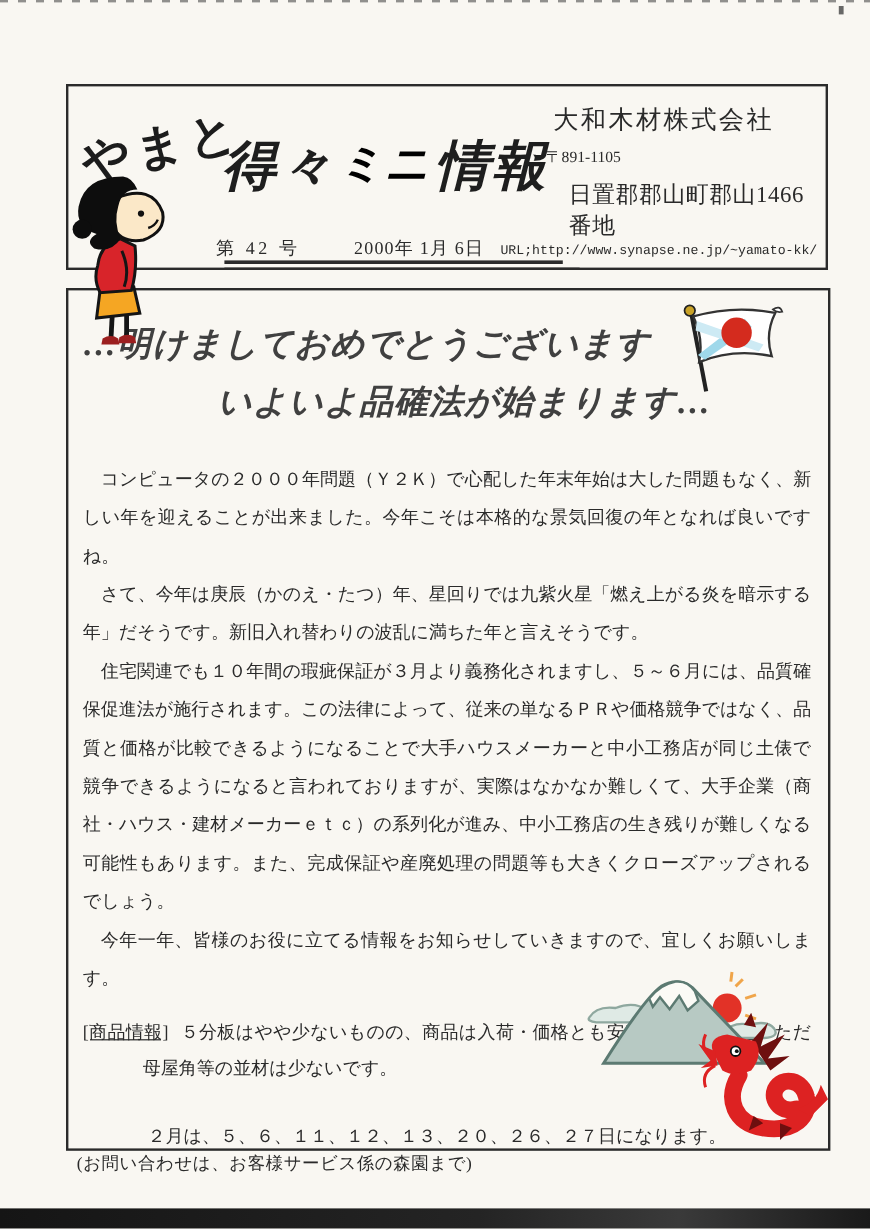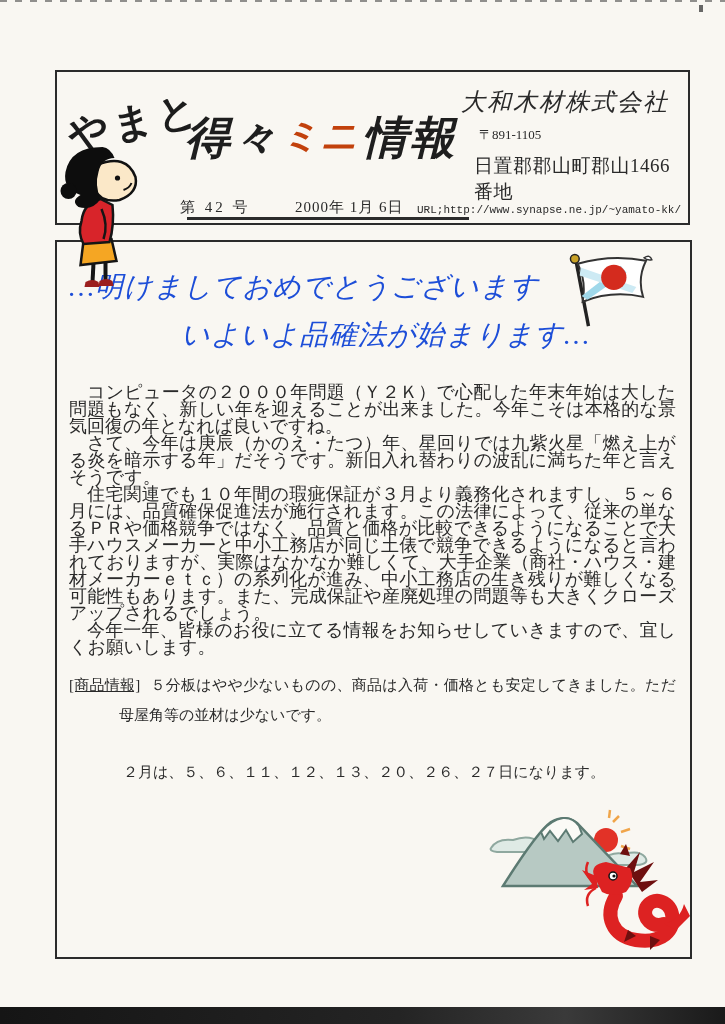--- a/index.html
+++ b/index.html
@@ -38,47 +38,47 @@
     font-weight:bold;font-size:40px;letter-spacing:4px;
     transform:rotate(-12deg);color:#1c1c1c;
   }
   .title-wrap{
     position:absolute;left:128px;top:36px;width:320px;
     white-space:nowrap;
     font-style:italic;font-weight:900;color:#1e1e1e;
   }
   .title-toku,.title-joho{font-size:45px;letter-spacing:2px;}
   .title-mini{
-    font-size:36px;color:#c2410c;letter-spacing:2px;
+    font-size:36px;color:#000000;letter-spacing:2px;
     position:relative;top:-5px;margin:0 3px;font-weight:700;
   }
   .title-rule1{position:absolute;left:130px;top:145px;width:282px;height:3px;background:#2b2b2b;}
   .title-rule2{position:absolute;left:130px;top:151px;width:296px;height:2px;background:#2b2b2b;}
   .company-block{position:absolute;left:398px;top:14px;width:230px;}
-  .company-name{font-size:24px;letter-spacing:2px;margin-left:6px;font-style:italic;}
-  .postal{font-size:13px;margin-top:8px;margin-left:24px;}
+  .company-name{font-size:21px;letter-spacing:2px;margin-left:6px;}
+  .postal{font-size:13px;margin-top:8px;}
   .address{font-size:19px;margin-top:9px;margin-left:19px;letter-spacing:.5px;}
   .telfax{font-family:"Liberation Mono", monospace;font-size:11px;margin-top:11px;margin-left:-2px;white-space:nowrap;}
   .issue-row{position:absolute;left:0;bottom:6px;width:100%;font-size:15px;white-space:nowrap;}
   .issue-no{position:absolute;left:123px;bottom:0;letter-spacing:3px;}
   .issue-date{position:absolute;left:238px;bottom:0;letter-spacing:1px;}
   .issue-url{position:absolute;left:360px;bottom:1px;font-family:"Liberation Mono", monospace;font-size:11px;text-align:right;}
 
   .mascot{position:absolute;left:50px;top:145px;width:105px;height:150px;z-index:5;}
 
   
   .main-box{
     position:absolute;left:55px;top:240px;width:633px;height:715px;
     border:2px solid #2b2b2b;
   }
   .flag{position:absolute;right:34px;top:10px;width:98px;height:78px;}
-  .headline{padding:26px 0 0 12px;font-style:italic;font-weight:normal;color:#1d4ed8;}
+  .headline{padding:26px 0 0 12px;font-style:italic;font-weight:bold;color:#404040;}
   .headline-1{font-size:28px;letter-spacing:1px;}
   .headline-2{font-size:28px;letter-spacing:1px;margin-left:112px;margin-top:10px;}
-  .body-text{margin:30px 14px 0 12px;font-size:18px;line-height:17px;text-align:justify;}
+  .body-text{margin:30px 14px 0 12px;font-size:15px;line-height:32px;text-align:justify;}
   .body-text p{margin:0;text-indent:1em;}
   .product{
     margin:14px 14px 0 12px;font-size:15px;line-height:30px;text-align:justify;
     padding-left:50px;
   }
   .product .label{margin-left:-50px;padding-right:10px;text-decoration:underline;}
   .holiday{margin:28px 14px 0 4px;font-size:15px;line-height:29px;}
   .holiday .hang{padding-left:62px;}
   .holiday .hang .label{margin-left:-62px;padding-right:10px;letter-spacing:1px;}
   .holiday .cont{padding-left:62px;}
@@ -207,15 +207,16 @@
     <path d="M84,82 Q100,78 104,62 L110,74 L96,88 Z" fill="#dd2222"></path>
 
     <path d="M14,34 Q10,22 26,20 L50,26 Q56,38 46,50 Q32,56 22,50 Z" fill="#dd2222"></path>
 
     <path d="M16,34 L2,28 L12,42 L4,48 L18,46 Z" fill="#dd2222"></path>
 
     <circle cx="33" cy="34" r="4" fill="#fff" stroke="#111" stroke-width="1.5"></circle>
     <circle cx="34" cy="34" r="1.6" fill="#111"></circle>
   </svg>
 
+  <div class="contact">(お問い合わせは、お客様サービス係の森園まで)</div>
 
   <div class="scan-bottom-bar"></div>
 </div>
 
 </body></html>

